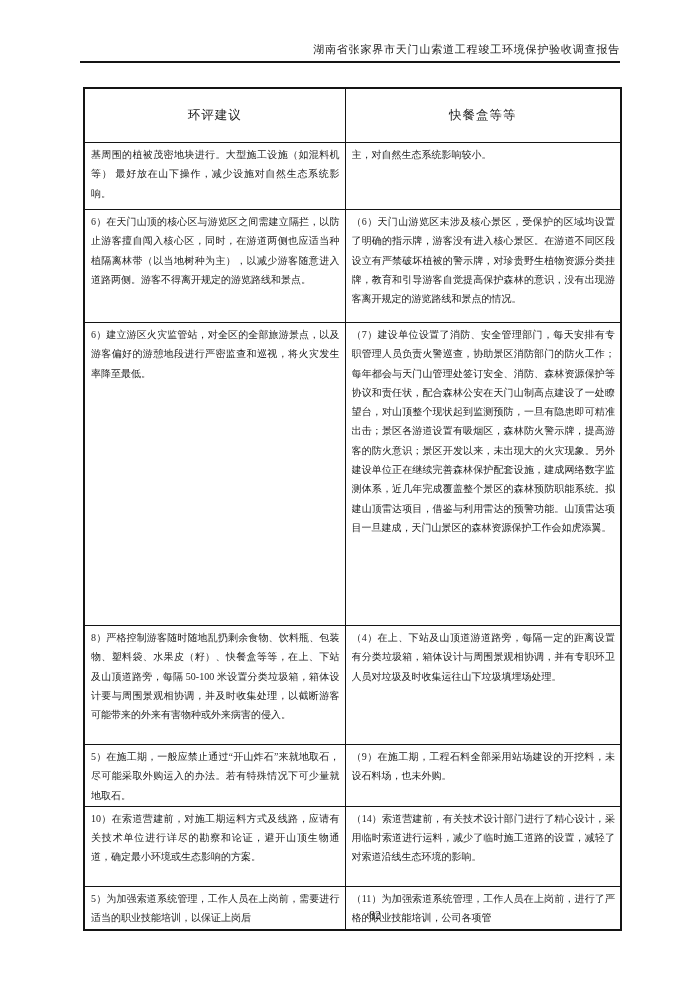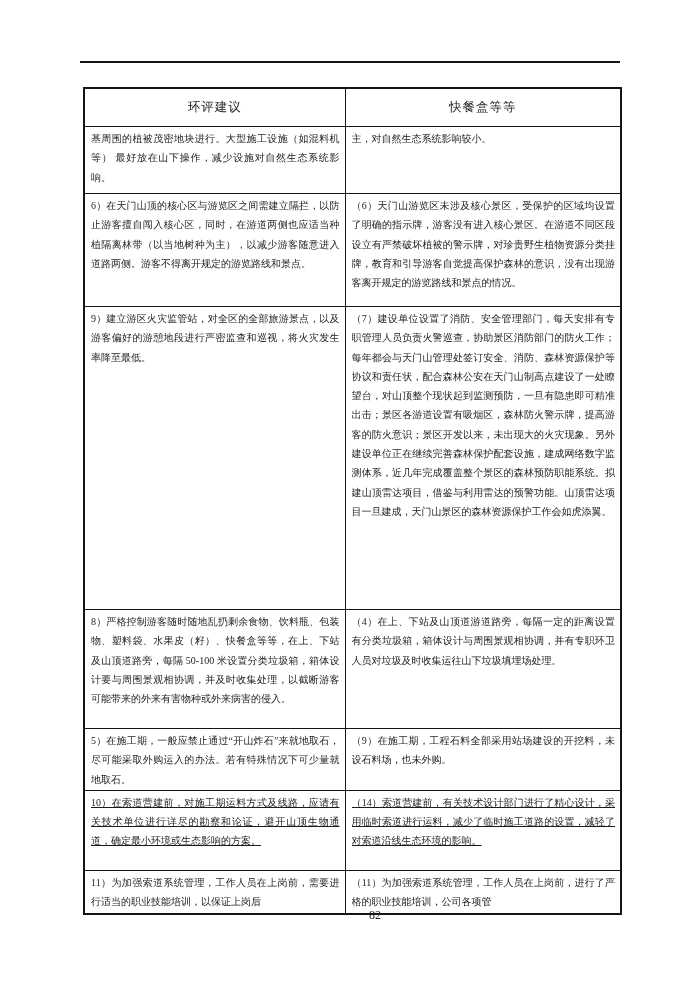--- a/index.html
+++ b/index.html
@@ -46,39 +46,39 @@
   }
   table.review col.c-left  { width: 261px; }
   table.review col.c-right { width: 276px; }
   table.review th {
     border: 1.5px solid #141414;
     font-size: 12.5px;
     font-weight: normal;
     text-align: center;
     vertical-align: middle;
     height: 21px;
-    padding: 8px;
+    padding: 16px;
     letter-spacing: 1px;
   }
   table.review td {
     border: 1.5px solid #141414;
     vertical-align: top;
     padding: 2px 5px 1px 6px;
     font-size: 10px;
     line-height: 19.3px;
     text-align: justify;
     text-justify: inter-ideograph;
     overflow: hidden;
   }
   tr.h-r0 td { height: 63px; }
   tr.h-r1 td { height: 109px; margin-top: 29px; }
   tr.h-r2 td { height: 299px; }
   tr.h-r3 td { height: 115px; }
   tr.h-r4 td { height: 56px; }
-  tr.h-r5 td { height: 76px; text-decoration: underline; }
+  tr.h-r5 td { height: 76px; }
   tr.h-r6 td { height: 39px; }
   .clip {
     overflow: hidden;
     max-height: 100%;
   }
   .page-footer {
     position: absolute;
     top: 908px;
     left: 0;
     width: 700px;
@@ -86,20 +86,21 @@
     font-size: 12px;
     color: #222222;
     padding-left: 25px;
   }
 </style>
 </head>
 <body>
 
 <div class="page">
 
+  <div class="doc-header">湖南省张家界市天门山索道工程竣工环境保护验收调查报告</div>
 
   <div class="header-rule"></div>
 
   <table class="review">
     <colgroup>
       <col class="c-left">
       <col class="c-right">
     </colgroup>
     <thead>
       <tr>
@@ -119,21 +120,21 @@
       <tr class="h-r1">
         <td>
           <div class="clip">6）在天门山顶的核心区与游览区之间需建立隔拦，以防止游客擅自闯入核心区，同时，在游道两侧也应适当种植隔离林带（以当地树种为主），以减少游客随意进入道路两侧。游客不得离开规定的游览路线和景点。</div>
         </td>
         <td>
           <div class="clip">（6）天门山游览区未涉及核心景区，受保护的区域均设置了明确的指示牌，游客没有进入核心景区。在游道不同区段设立有严禁破坏植被的警示牌，对珍贵野生植物资源分类挂牌，教育和引导游客自觉提高保护森林的意识，没有出现游客离开规定的游览路线和景点的情况。</div>
         </td>
       </tr>
       <tr class="h-r2">
         <td>
-          <div class="clip">9）建立游区火灾监管站，对全区的全部旅游景点，以及游客偏好的游憩地段进行严密监查和巡视，将火灾发生率降至最低。</div>
+          <div class="clip">6）建立游区火灾监管站，对全区的全部旅游景点，以及游客偏好的游憩地段进行严密监查和巡视，将火灾发生率降至最低。</div>
         </td>
         <td>
           <div class="clip">（7）建设单位设置了消防、安全管理部门，每天安排有专职管理人员负责火警巡查，协助景区消防部门的防火工作；每年都会与天门山管理处签订安全、消防、森林资源保护等协议和责任状，配合森林公安在天门山制高点建设了一处瞭望台，对山顶整个现状起到监测预防，一旦有隐患即可精准出击；景区各游道设置有吸烟区，森林防火警示牌，提高游客的防火意识；景区开发以来，未出现大的火灾现象。另外建设单位正在继续完善森林保护配套设施，建成网络数字监测体系，近几年完成覆盖整个景区的森林预防职能系统。拟建山顶雷达项目，借鉴与利用雷达的预警功能。山顶雷达项目一旦建成，天门山景区的森林资源保护工作会如虎添翼。</div>
         </td>
       </tr>
       <tr class="h-r3">
         <td>
           <div class="clip">8）严格控制游客随时随地乱扔剩余食物、饮料瓶、包装物、塑料袋、水果皮（籽）、快餐盒等等，在上、下站及山顶道路旁，每隔 50-100 米设置分类垃圾箱，箱体设计要与周围景观相协调，并及时收集处理，以截断游客可能带来的外来有害物种或外来病害的侵入。</div>
         </td>
         <td>
@@ -151,21 +152,21 @@
       <tr class="h-r5">
         <td>
           <div class="clip">10）在索道营建前，对施工期运料方式及线路，应请有关技术单位进行详尽的勘察和论证，避开山顶生物通道，确定最小环境或生态影响的方案。</div>
         </td>
         <td>
           <div class="clip">（14）索道营建前，有关技术设计部门进行了精心设计，采用临时索道进行运料，减少了临时施工道路的设置，减轻了对索道沿线生态环境的影响。</div>
         </td>
       </tr>
       <tr class="h-r6">
         <td>
-          <div class="clip">11）为加强索道系统管理，工作人员在上岗前，需要进行适当的职业技能培训，以保证上岗后</div>
+          <div class="clip">5）为加强索道系统管理，工作人员在上岗前，需要进行适当的职业技能培训，以保证上岗后</div>
         </td>
         <td>
           <div class="clip">（11）为加强索道系统管理，工作人员在上岗前，进行了严格的职业技能培训，公司各项管</div>
         </td>
       </tr>
     </tbody>
   </table>
 
   <div class="page-footer">82</div>
 

